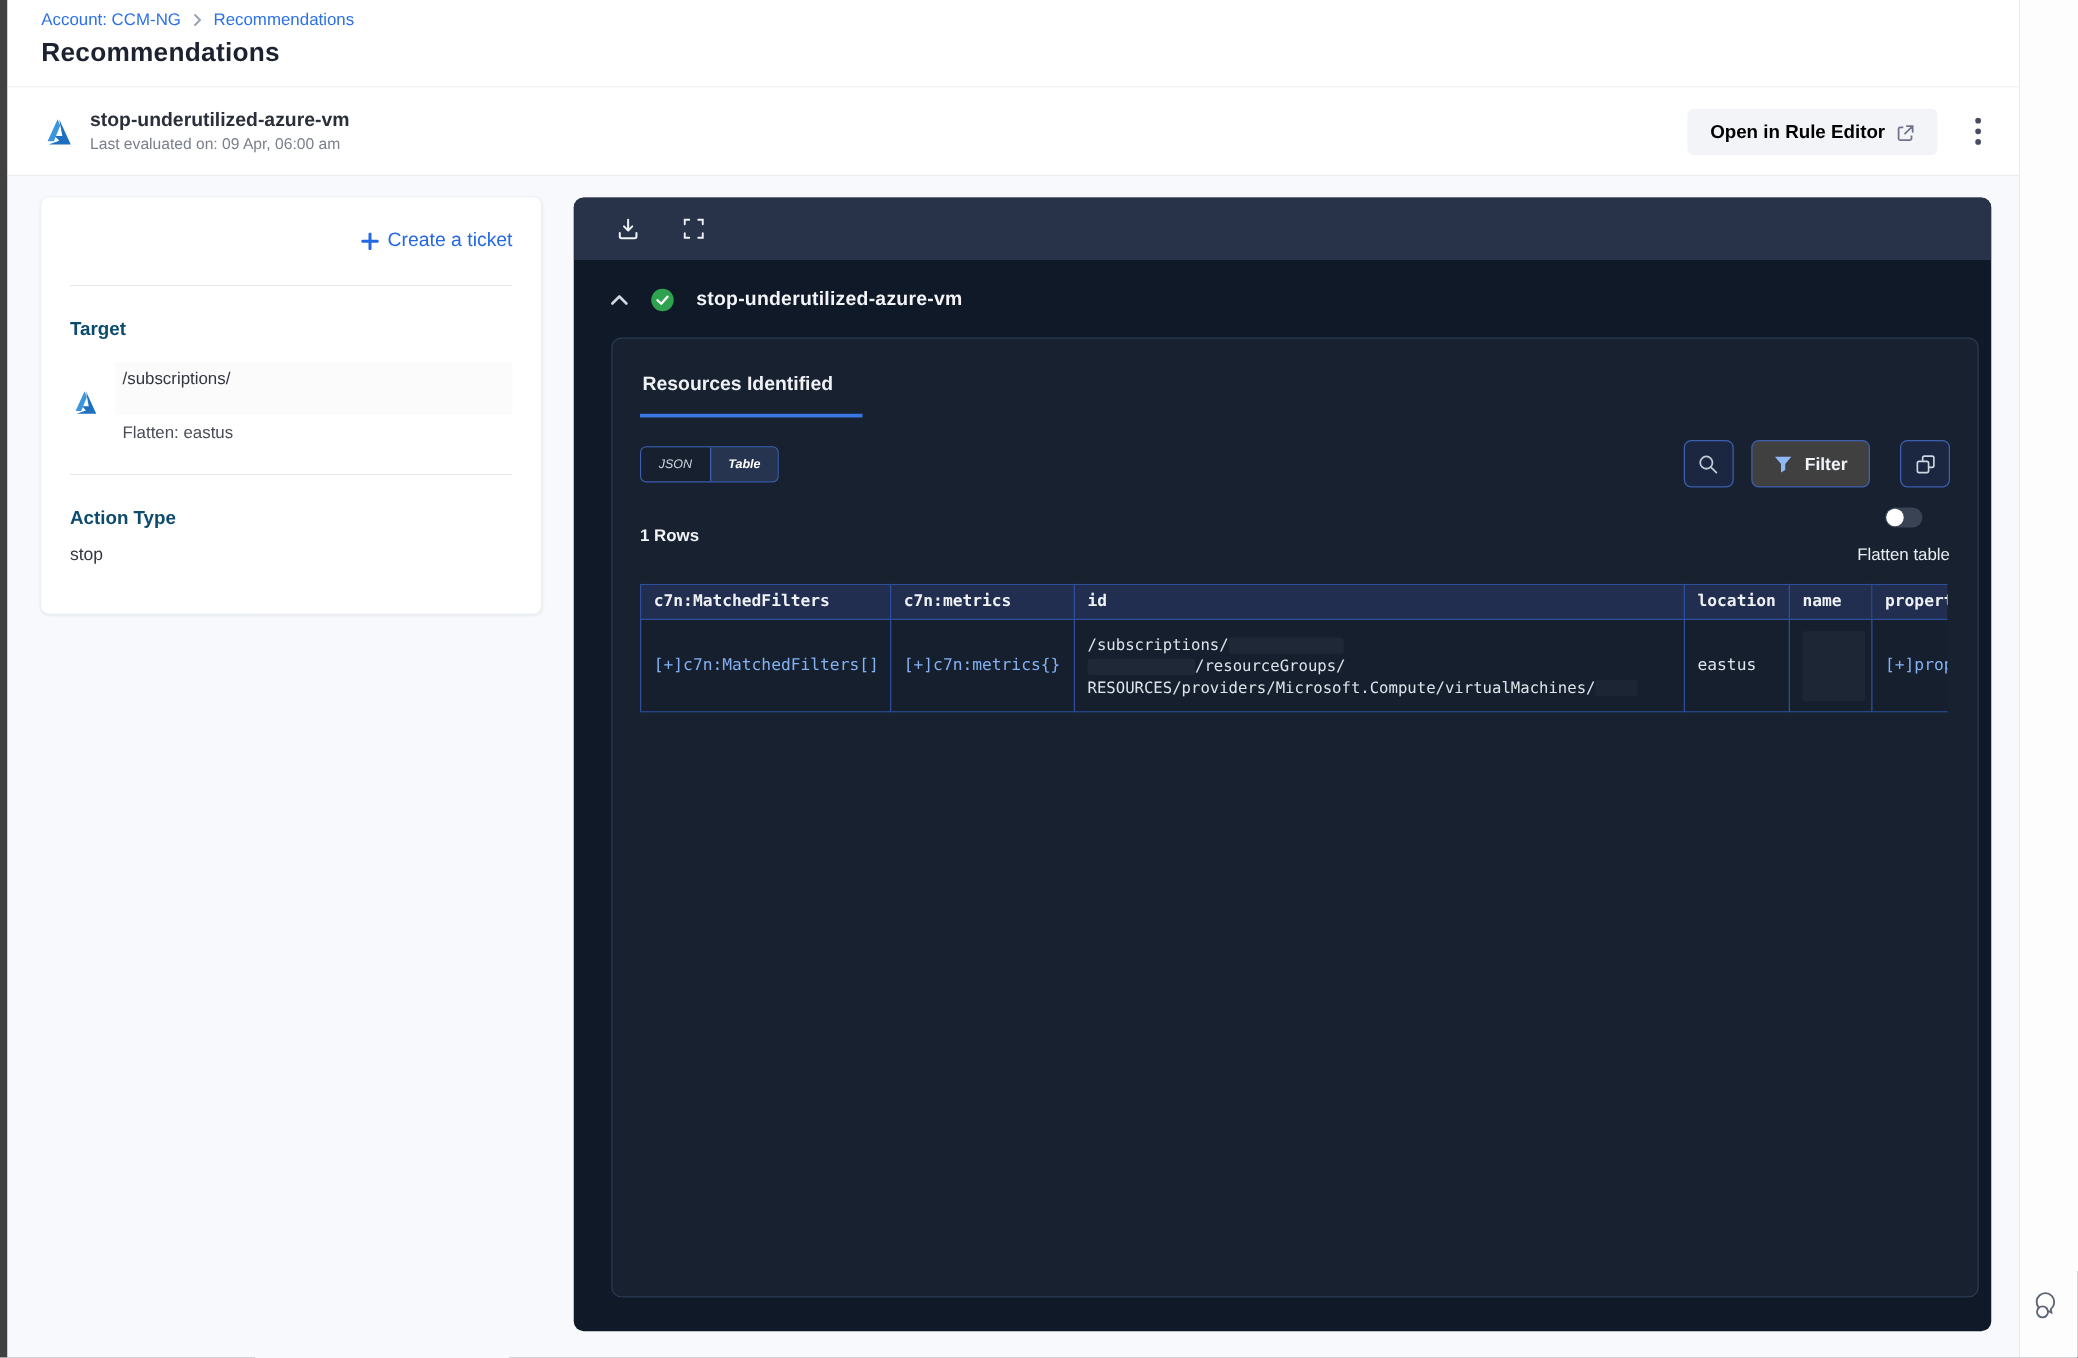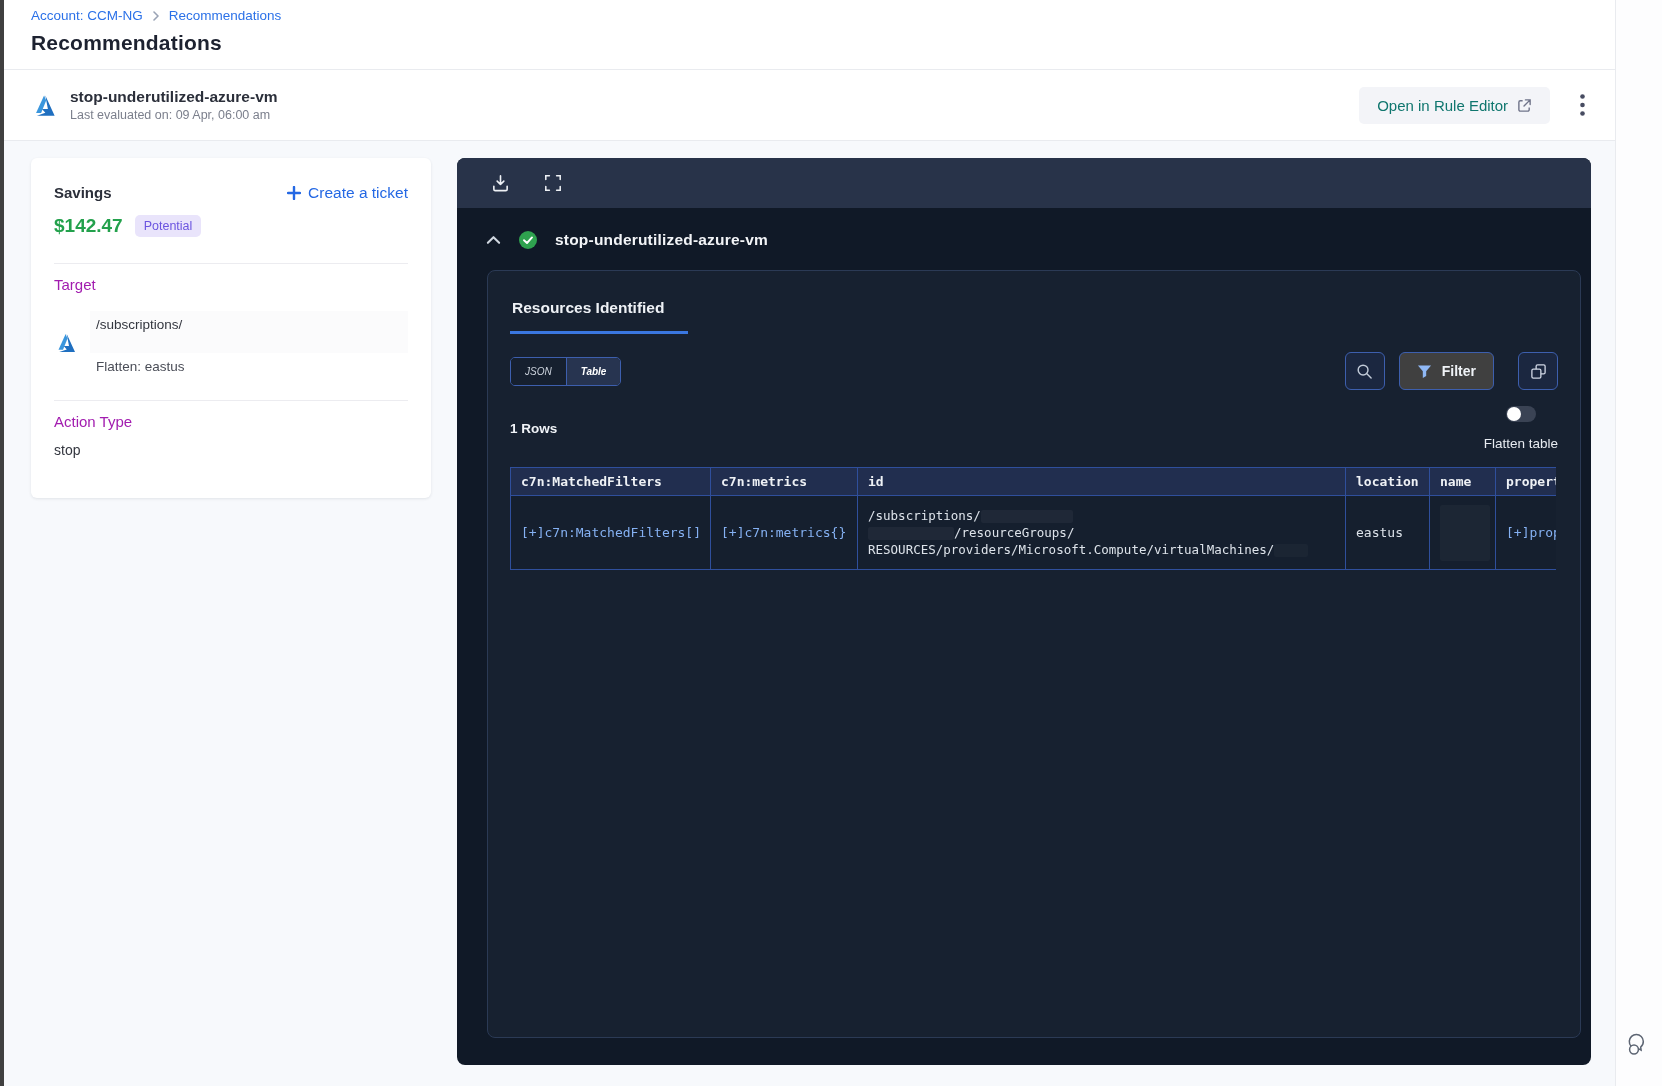--- a/index.html
+++ b/index.html
@@ -1,58 +1,58 @@
 <!DOCTYPE html>
 <html><head>
 <meta charset="utf-8">
 <style>
   * { margin:0; padding:0; box-sizing:border-box; }
   html,body { width:1662px; height:1086px; overflow:hidden; background:#fff;
     font-family:"Liberation Sans", sans-serif; }
-  .page { display:flex; width:1662px; height:1086px; border-left:4px solid #404040; }
+  .page { display:flex; width:1662px; height:1086px; border-left:6px solid #404040; }
   .main { width:1615px; border-right:1px solid #e9ebef; display:flex; flex-direction:column; }
   .right-rail { width:46px; background:#fdfdfe; position:relative; }
   .rail-chat { position:absolute; bottom:28px; left:10px; cursor:pointer; }
 
   
   .topbar { padding:8px 0 14px 27px; background:#fff; border-bottom:1px solid #e9ebef; }
   .breadcrumb { display:flex; align-items:center; gap:8px; font-size:13.5px; color:#2b71e8; }
   .breadcrumb a { color:#2b71e8; text-decoration:none; cursor:pointer; }
   .crumb-sep { display:flex; align-items:center; color:#9aa3b5; }
   .page-title { margin-top:8px; font-size:21px; font-weight:700; color:#1d2230; letter-spacing:.2px; }
 
   
   .rec-header { height:71px; background:#fff; border-bottom:1px solid #e9ebef;
     display:flex; align-items:center; padding:0 26px 0 27px; }
   .rec-id { display:flex; align-items:center; gap:12px; }
   .rec-id-text .t { font-size:15.5px; font-weight:700; color:#2b2f3a; }
   .rec-id-text .s { font-size:12.5px; color:#7b7f8c; margin-top:2px; }
   .rec-header .spacer { flex:1; }
-  .rule-editor-btn { display:flex; align-items:center; gap:9px; background:#f3f4f8;
-    color:#0f766e; font-size:15px; font-weight:400; border:none; border-radius:5px;
+  .rule-editor-btn { display:flex; align-items:flex-end; gap:9px; background:#f3f4f8;
+    color:#000000; font-size:15px; font-weight:700; border:none; border-radius:5px;
     padding:10px 18px; cursor:pointer; }
   .kebab { margin-left:26px; cursor:pointer; padding:4px; }
 
   
   .content { flex:1; background:#f7f9fc; display:flex; align-items:flex-start;
     padding:17px 0 0 27px; gap:26px; }
 
   
   .card { width:400px; background:#fff; border-radius:6px; box-shadow:0 1px 3px rgba(30,40,60,.10);
     padding:26px 23px 40px 23px; }
   .card-row { display:flex; align-items:flex-start; }
   .savings-label { font-size:15px; font-weight:700; color:#2b2f3a; }
   .savings-amount-row { display:flex; align-items:center; gap:12px; margin-top:14px; }
   .savings-amount { font-size:19px; font-weight:700; color:#23a14c; }
   .badge { background:#e9e4fb; color:#6b54e0; font-size:12.5px; font-weight:500;
     border-radius:5px; padding:4px 9px; }
   .create-ticket { margin-left:auto; display:flex; align-items:center; gap:7px;
     color:#2468e4; font-size:15.5px; font-weight:400; cursor:pointer; }
   .card hr { border:none; border-top:1px solid #ececf0; margin:26px 0 0 0; }
-  .section-label { font-size:15px; font-weight:400; color:#a21caf; margin-top:12px; }
+  .section-label { font-size:15px; font-weight:700; color:#0c4a6e; margin-top:26px; }
   .target-row { display:flex; align-items:center; gap:12px; margin-top:18px; }
   .target-block { flex:1; }
   .target-path-wrap { background:#fbfbfc; padding:4px 6px 20px 6px; }
   .target-path { font-size:13.5px; color:#33363f; }
   .target-region { font-size:13.5px; color:#4a4d57; margin-top:6px; padding-left:6px; }
   .action-value { font-size:14px; color:#33363f; margin-top:12px; }
 
   
   .dark-panel { width:1134px; height:907px; background:#101927; border-radius:8px;
     overflow:hidden; display:flex; flex-direction:column; }
@@ -153,27 +153,20 @@
             <circle cx="2.5" cy="11" r="2.3"></circle>
             <circle cx="2.5" cy="19.5" r="2.3"></circle>
         </svg>
       </div>
     </div>
 
     <div class="content">
 
       <div class="card">
         <div class="card-row">
-          <div style="flex:1">
-            <div class="savings-label">Savings</div>
-            <div class="savings-amount-row">
-              <span class="savings-amount">$142.47</span>
-              <span class="badge">Potential</span>
-            </div>
-          </div>
           <div class="create-ticket">
             <span>
               <svg width="14" height="14" viewBox="0 0 14 14" stroke="#2468e4" stroke-width="2.4" stroke-linecap="round">
                   <path d="M7 1v12M1 7h12"></path>
                 </svg>
             </span>
             <span>Create a ticket</span>
           </div>
         </div>
         <hr>

